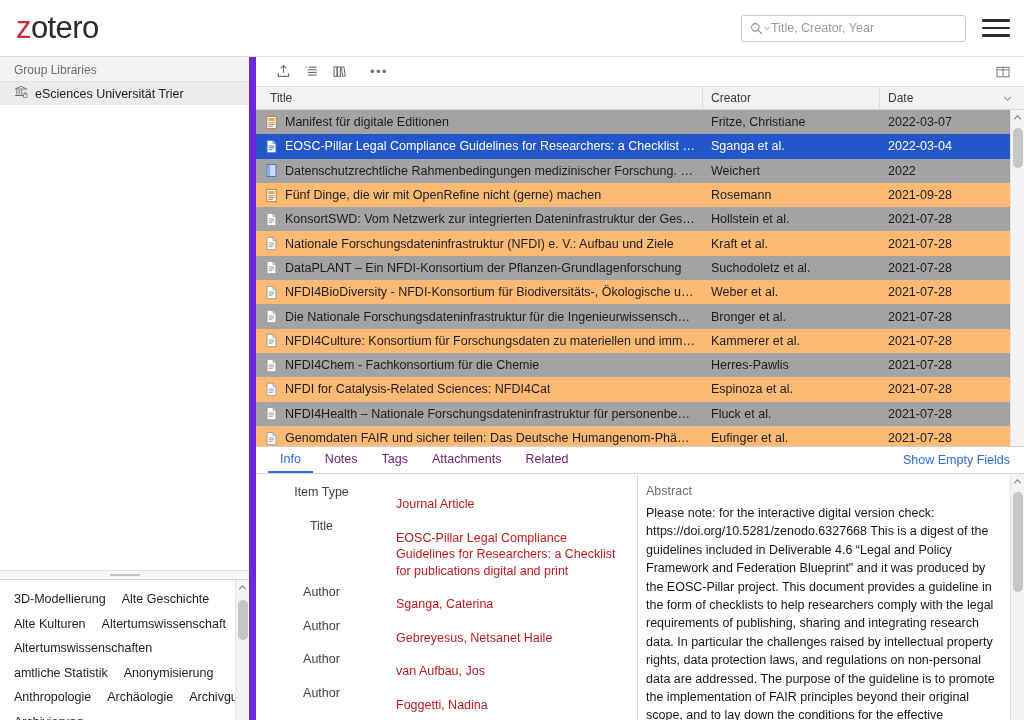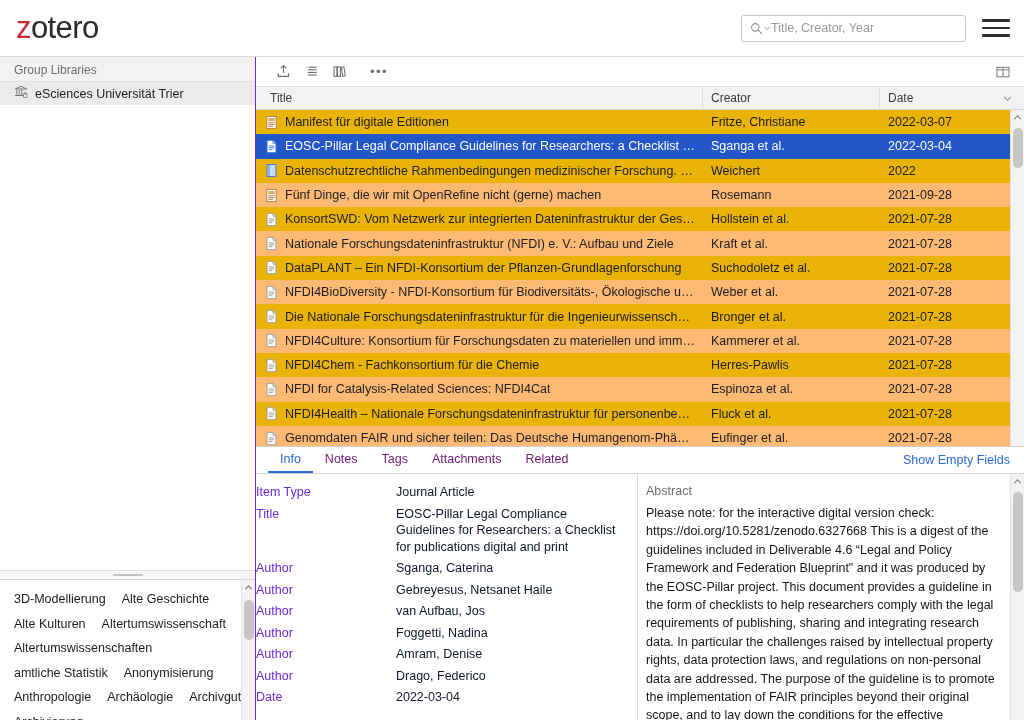--- a/index.html
+++ b/index.html
@@ -44,21 +44,21 @@
   .hamburger i { display: block; height: 2.5px; background: #2b2b2b; border-radius: 1px; }
 
   
   .body { flex: 1; display: flex; min-height: 0; }
 
   
   .left {
     width: 256px; min-width: 256px;
     display: flex; flex-direction: column;
     background: #ec4899;
-    border-right: 1px solid #6d28d9;
+    border-right: 7px solid #6d28d9;
   }
   .collections { flex: 1; min-height: 0; overflow: hidden; background: #fff; }
   .coll-header {
     font-size: 12px; color: #6e6e6e;
     padding: 6px 10px 5px 14px;
     background: #f2f2f2;
     border-bottom: 1px solid #e4e4e4;
     height: 25px;
   }
   .coll-row {
@@ -114,21 +114,21 @@
     background: #f2f2f2;
     border-bottom: 1px solid #d4d4d4;
     font-size: 12px; color: #3a3a3a;
   }
   .th { display: flex; align-items: center; padding: 0 8px; border-right: 1px solid #dcdcdc; cursor: pointer; }
   .th.c-title { width: 447px; padding-left: 14px; }
   .th.c-creator { width: 177px; }
   .th.c-date { flex: 1; justify-content: space-between; border-right: none; padding-right: 12px;}
   .tbody { flex: 1; overflow: hidden; position: relative; }
   .row { display: flex; height: 24.3px; align-items: center; font-size: 12.5px; color: #1c1c1c; cursor: default; }
-  .row.odd { background: #eab308; }
+  .row.odd { background: #a3a3a3; }
   .row.even { background: #fdba74; }
   .row.sel { background: #2356c8; color: #ffffff; }
   .cell { padding: 0 8px; overflow: hidden; white-space: nowrap; text-overflow: ellipsis; }
   .cell.c-title { width: 447px; display: flex; align-items: center; gap: 7px; padding-left: 8px; }
   .cell.c-title .txt { overflow: hidden; white-space: nowrap; text-overflow: ellipsis; }
   .cell.c-creator { width: 177px; }
   .cell.c-date { flex: 1; }
   .ico { width: 14px; min-width: 14px; height: 16px; display: flex; align-items: center; justify-content: center; }
 
   .vscroll { position: absolute; top: 23px; right: 0; width: 14px; bottom: 0; background: #f3f3f3; border-left: 1px solid #e2e2e2; }
@@ -144,22 +144,22 @@
     background: #fff; padding-left: 12px;
     font-size: 12.5px;
   }
   .tab { padding: 0 12px; display: flex; align-items: center; color: #701a75; cursor: pointer; border-bottom: 2px solid transparent; }
   .tab.active { color: #2b6cd4; border-bottom: 2px solid #2b6cd4; }
   .show-empty { margin-left: auto; display: flex; align-items: center; padding-right: 14px; color: #2b6cd4; font-size: 12.5px; cursor: pointer; }
 
   .panecols { flex: 1; display: flex; min-height: 0; }
   .infocol { width: 382px; min-width: 382px; border-right: 1px solid #dcdcdc; padding: 10px 10px 0 0; overflow: hidden; }
   .field { display: flex; margin-bottom: 5px; font-size: 12.5px; line-height: 16.5px; }
-  .flabel { width: 140px; min-width: 140px; text-align: left; color: #6d28d9; padding-right: 9px; }
-  .fvalue { flex: 1; color: #0f172a; }
+  .flabel { width: 140px; min-width: 140px; text-align: center; color: #404040; padding-right: 9px; }
+  .fvalue { flex: 1; color: #b91c1c; margin-top: 12px; }
   .abscol { flex: 1; padding: 10px 16px 0 8px; position: relative; overflow: hidden; }
   .abslabel { color: #6d6d6d; font-size: 12.5px; margin-bottom: 6px; }
   .abstext { font-size: 12.5px; line-height: 18.4px; color: #161616; padding-right: 8px; }
   .abs-sbar { position: absolute; top: 0; right: 0; width: 14px; height: 100%; background: #f3f3f3; border-left: 1px solid #e2e2e2; }
 </style>
 </head>
 <body>
 
 <div class="app">
 

